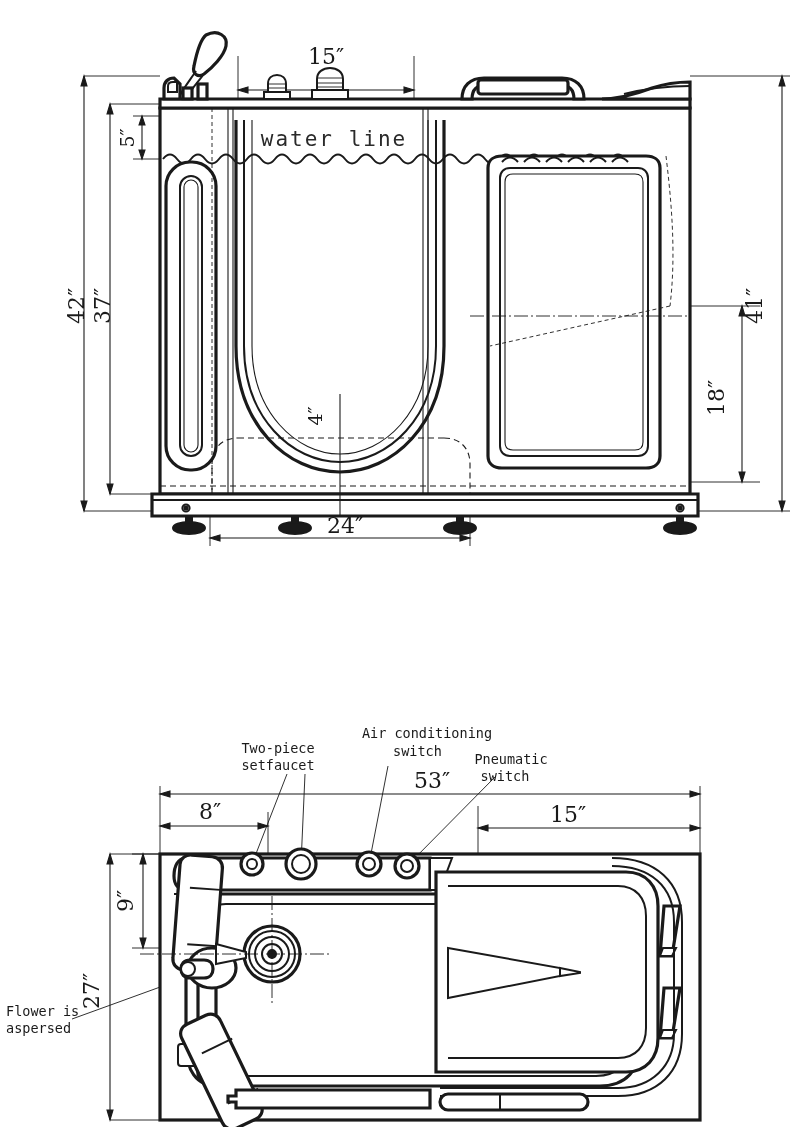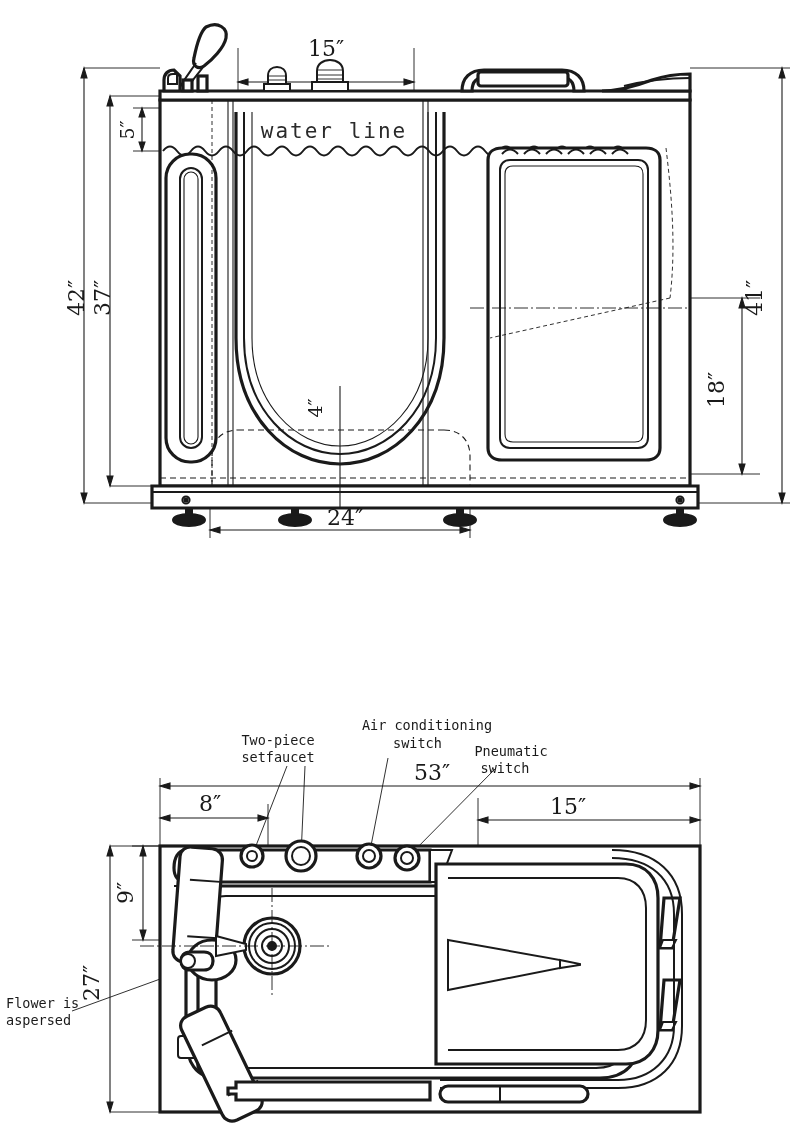--- a/index.html
+++ b/index.html
@@ -10,21 +10,21 @@
   body {
     width: 800px;
     height: 1127px;
     position: relative;
     font-family: "DejaVu Serif", serif;
     color: #1a1a1a;
     overflow: hidden;
   }
   #drawing-root {
     position: absolute;
-    left: 0; top: 8px;
+    left: 0; top: 16px;
     width: 800px;
     height: 822px;
   }
   svg.sheet {
     display: block;
     width: 800px;
     height: 1127px;
   }
   .dim-text {
     font-family: "DejaVu Serif", serif;

